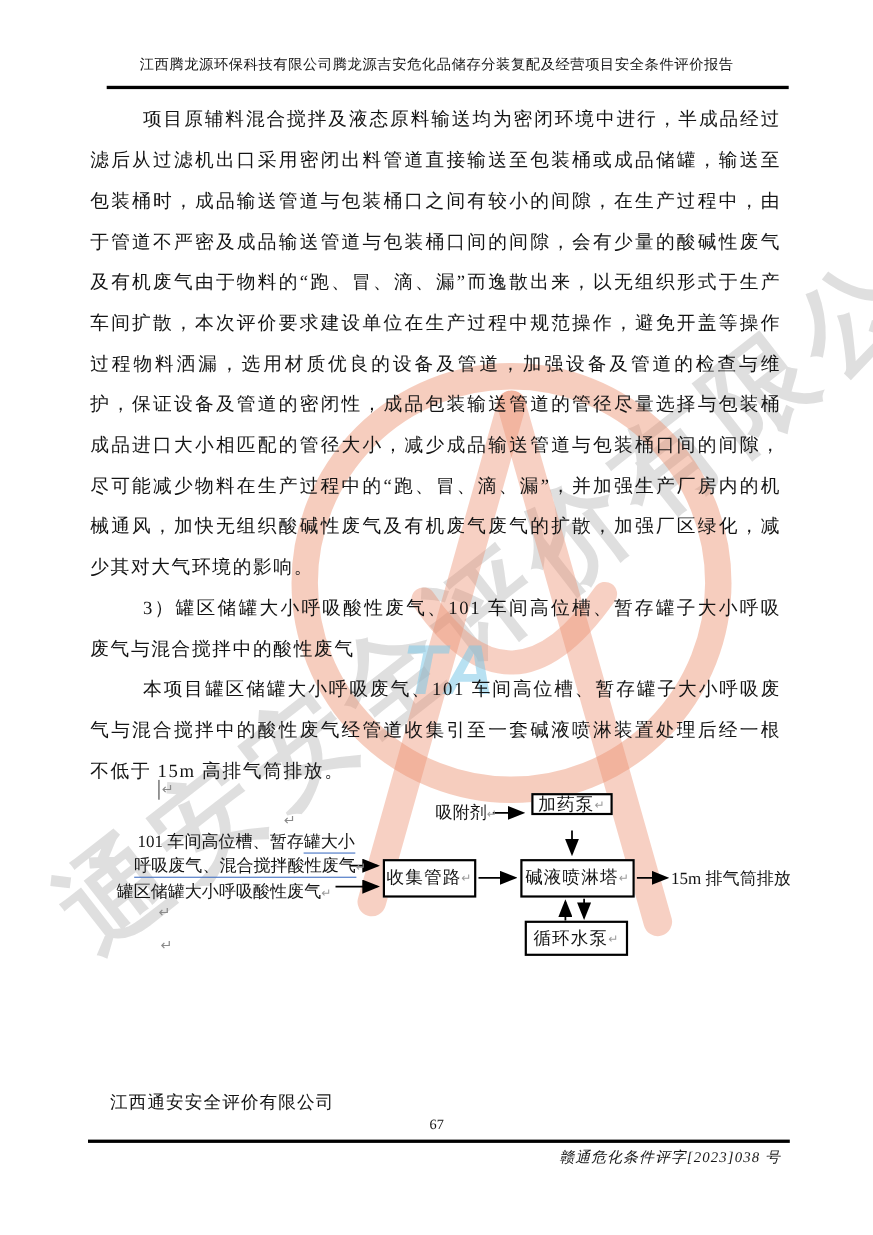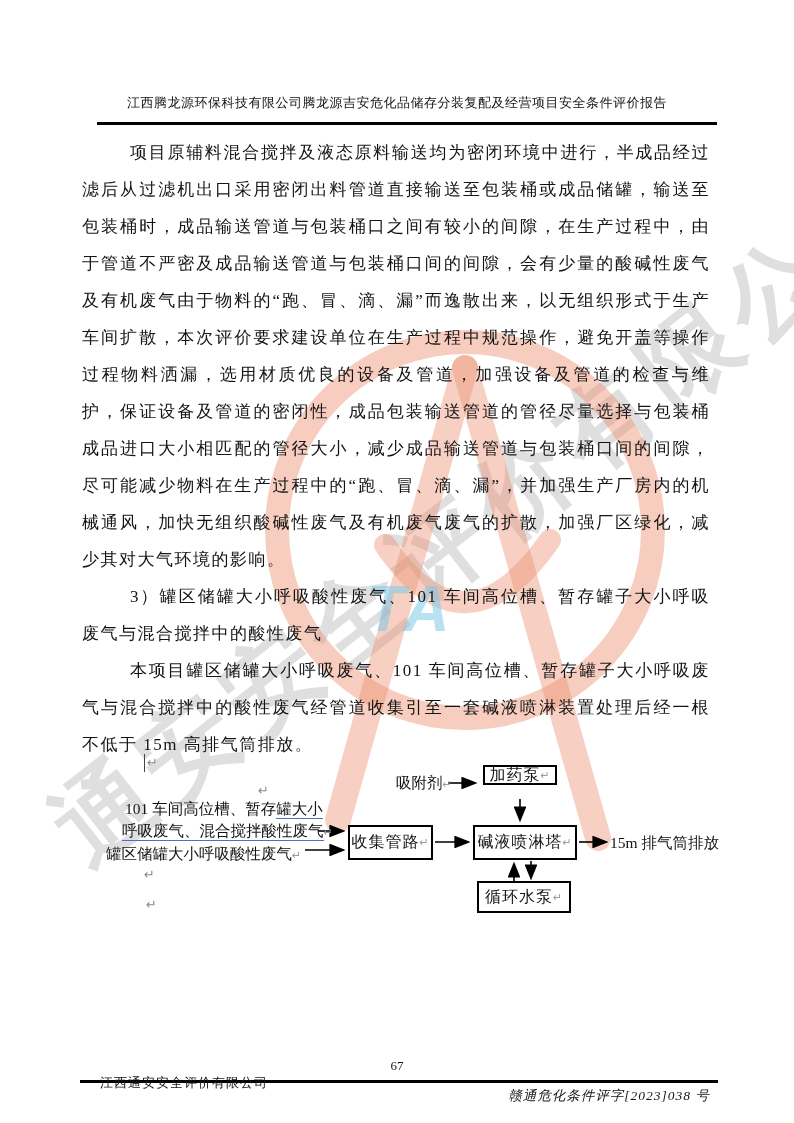--- a/index.html
+++ b/index.html
@@ -19,21 +19,21 @@
     left:265px;top:330px;width:400px;height:400px;box-sizing:border-box;
     border:24px solid rgba(235,144,110,0.45);border-radius:50%;
   }
   .wm-logo{left:0;top:0;width:794px;height:1123px;}
   .wm-monogram{
     left:366px;top:572px;font-size:64px;font-weight:bold;font-style:italic;
     letter-spacing:3px;color:rgba(126,200,232,0.55);
     font-family:"Liberation Sans","DejaVu Sans",sans-serif;
   }
   
-  .layer{position:absolute;z-index:2;margin-top:44px;}
+  .layer{position:absolute;z-index:2;}
   .doc-header{top:50px;left:0;width:794px;text-align:center;font-size:13px;letter-spacing:0.5px;}
   .header-rule{top:78px;left:97px;width:620px;height:3px;background:#000;}
   .content{top:90px;left:82px;width:628px;font-size:17px;line-height:37px;
     letter-spacing:1.5px;text-align:justify;}
   .content p{margin:0;text-indent:48px;}
   .sub-block{top:884px;left:82px;width:628px;font-size:17px;line-height:37px;
     letter-spacing:1.5px;text-align:justify;}
   .sub-block p{margin:0;text-indent:48px;}
   .sub-block p.subhead{text-indent:38px;}
   
@@ -44,21 +44,21 @@
     display:flex;align-items:center;justify-content:center;font-size:16px;letter-spacing:1px;
   }
   .pmark{color:#9a9a9a;font-size:11px;font-family:"DejaVu Sans",sans-serif;}
   .pmark-lg{color:#8a8a8a;font-size:13px;font-family:"DejaVu Sans",sans-serif;}
   .caret-bar{display:inline-block;width:1px;height:18px;background:#444;vertical-align:middle;margin-right:2px;}
   .u-blue{border-bottom:1px solid #4472c4;padding-bottom:1px;text-align:right;}
   .arrows{position:absolute;left:0;top:0;}
   
   .page-number{top:1014px;left:0;width:794px;text-align:center;font-size:13px;}
   .footer-rule{top:1036px;left:80px;width:638px;height:3px;background:#000;}
-  .footer-company{top:1030px;left:100px;font-size:13px;letter-spacing:1px;}
+  .footer-company{top:992px;left:100px;font-size:16px;letter-spacing:1px;}
   .footer-docnum{top:1043px;right:84px;font-size:13.5px;font-style:italic;letter-spacing:1px;}
 </style>
 </head>
 <body>
 
 <div class="wm wm-text">通安安全评价有限公司</div>
 
 <div class="wm wm-ring"></div>
 
 <svg class="wm wm-logo" width="794" height="1123" viewBox="0 0 794 1123">

